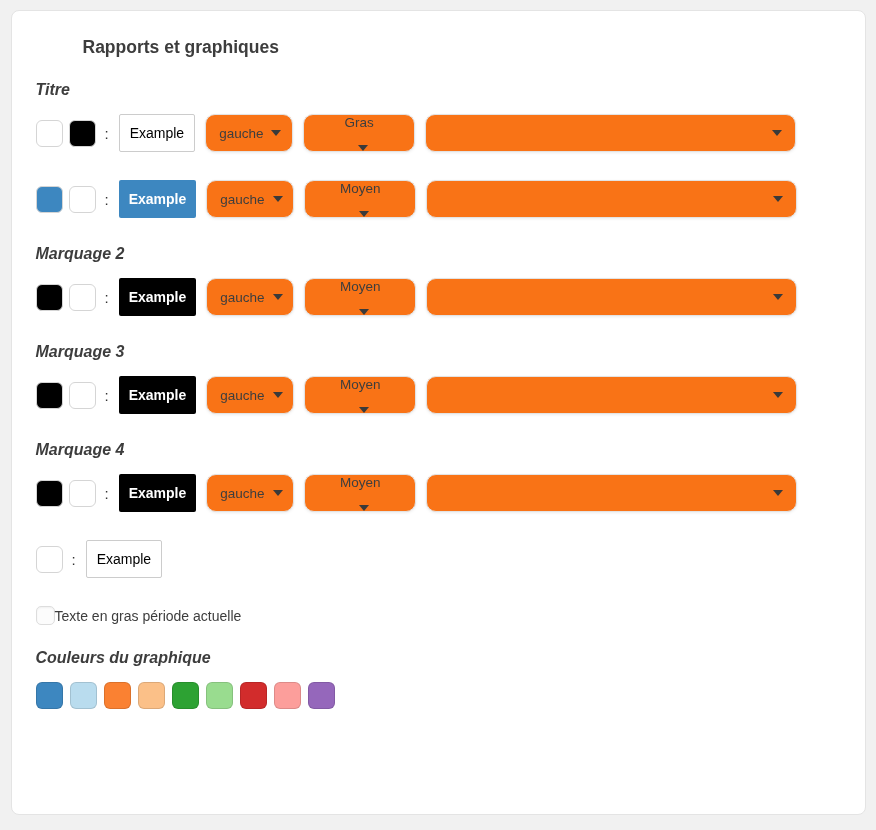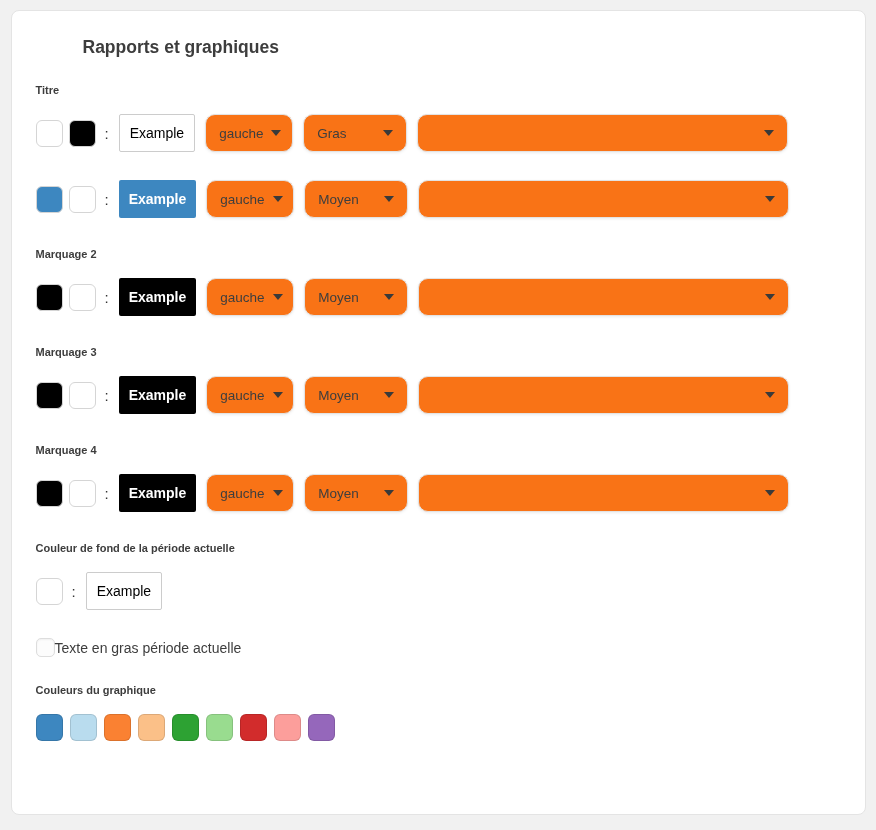--- a/index.html
+++ b/index.html
@@ -23,25 +23,26 @@
   }
   .card-title {
     font-size: 17.5px;
     line-height: 22px;
     font-weight: 700;
     color: #3d3d3d;
     margin: 0 0 24px;
     padding-left: 47px;
   }
   .section-label {
-    font-size: 11px;
+    font-size: 16px;
     line-height: 16px;
     font-weight: 700;
     color: #3d3d3d;
     margin: 0 0 16px;
+    font-style: italic;
   }
   .control-row {
     display: flex;
     align-items: center;
     height: 38px;
     margin-bottom: 28px;
   }
   .swatch {
     display: inline-block;
     width: 27px;
@@ -79,21 +80,21 @@
     background: #f97316;
     border: 1px solid #e3e3e3;
     border-radius: 10px;
     box-shadow: 0 1px 3px rgba(0,0,0,0.08);
     font-size: 13.5px;
     color: #3e3e3e;
     cursor: pointer;
     flex: 0 0 auto;
   }
   .select-sm { width: 88px; }
-  .select-md { width: 104px; }
+  .select-md { width: 112px; flex-direction: column; }
   .select-lg { width: 371px; }
   .caret {
     width: 0; height: 0;
     border-left: 5px solid transparent;
     border-right: 5px solid transparent;
     border-top: 6px solid #3a3a3a;
     margin-left: 8px;
     flex: 0 0 auto;
   }
   .checkbox-row {
@@ -231,21 +232,20 @@
         <span class="caret"></span>
       </div>
       <div class="select select-lg">
         <span></span>
         <span class="caret"></span>
       </div>
     </div>
   </section>
 
   <section>
-    <div class="section-label">Couleur de fond de la période actuelle</div>
     <div class="control-row">
       <span class="swatch" style="background-color: rgb(255, 255, 255);"></span>
       <span class="colon">:</span>
       <span class="example bordered">Example</span>
     </div>
   </section>
 
   <div class="checkbox-row">
     <span class="checkbox"></span>
     <span class="checkbox-label">Texte en gras période actuelle</span>

